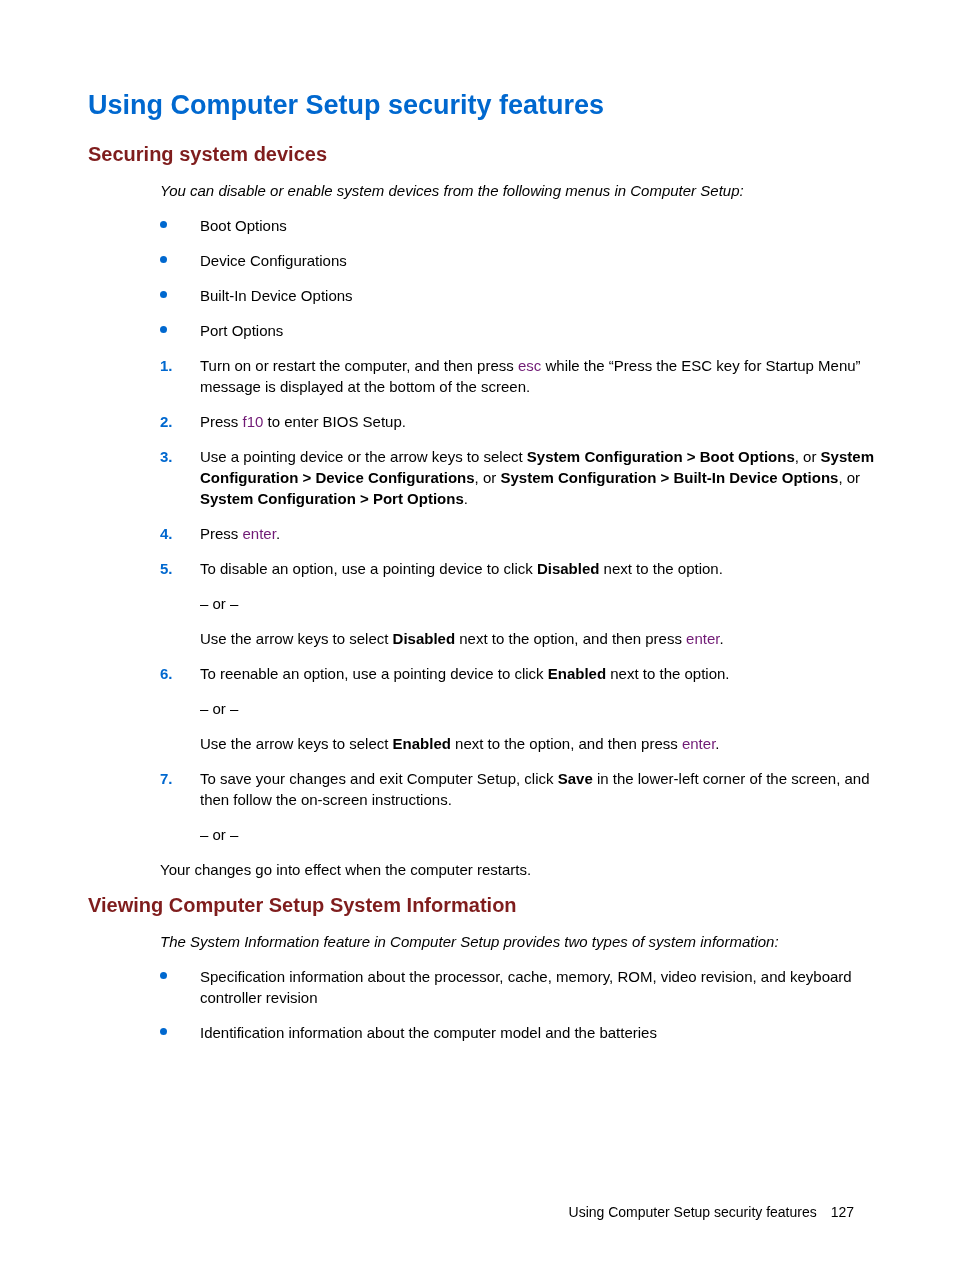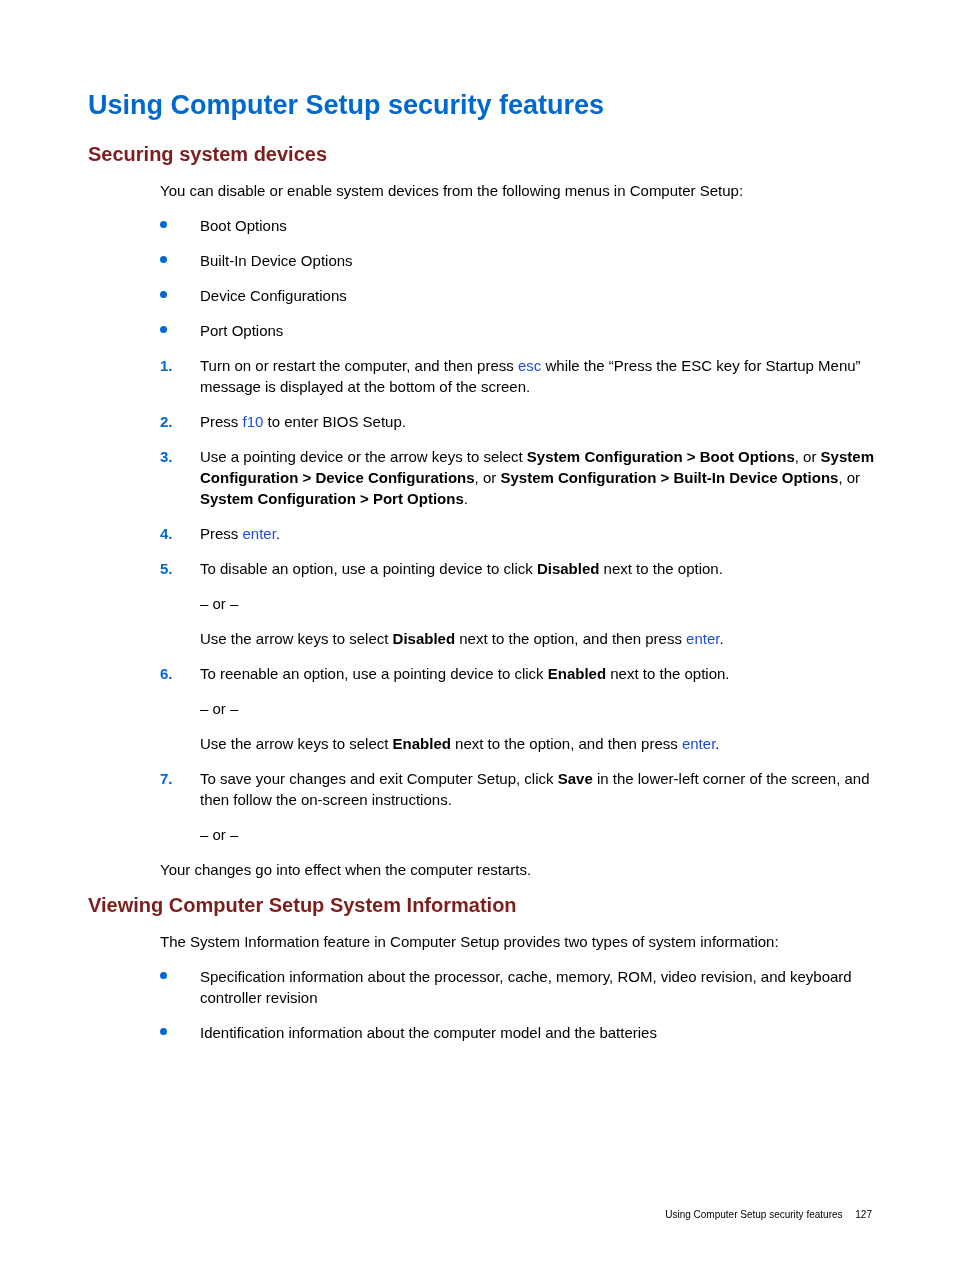--- a/index.html
+++ b/index.html
@@ -26,20 +26,21 @@
   }
   h2 {
     color: #7f1d1d;
     font-size: 20px;
     font-weight: bold;
     margin: 0 0 14px 0;
   }
   p.intro {
     margin: 0 0 14px 72px;
     line-height: 1.4;
+    font-style: italic;
   }
   p.indent1 {
     margin: 0 0 14px 72px;
     line-height: 1.4;
   }
   ul.bullets {
     list-style: none;
     margin: 0 0 14px 72px;
     padding: 0;
   }
@@ -76,49 +77,49 @@
     left: 0;
     top: 0;
     color: #0068cf;
     font-weight: bold;
   }
   .sub {
     margin-top: 14px;
     line-height: 1.4;
   }
   .key {
-    color: #1d4ed8;
+    color: #701a75;
     text-align: right;
   }
   .footer {
     position: absolute;
     bottom: 50px;
-    right: 82px;
-    font-size: 10px;
+    right: 100px;
+    font-size: 14px;
   }
   .footer .pnum {
     margin-left: 10px;
   }
   b { font-weight: bold; }
 </style>
 </head>
 <body>
 
 <div class="page">
 
   <h1>Using Computer Setup security features</h1>
 
   <h2>Securing system devices</h2>
 
   <p class="intro">You can disable or enable system devices from the following menus in Computer Setup:</p>
 
   <ul class="bullets">
     <li>Boot Options</li>
+    <li>Device Configurations</li>
     <li>Built-In Device Options</li>
-    <li>Device Configurations</li>
     <li>Port Options</li>
   </ul>
 
 
   <ol class="steps">
     <li>
       <span class="num">1.</span>
       <span>Turn on or restart the computer, and then press </span><span class="key">esc</span><span> while the “Press the ESC key for Startup Menu” message is displayed at the bottom of the screen.</span>
     </li>
     <li>

